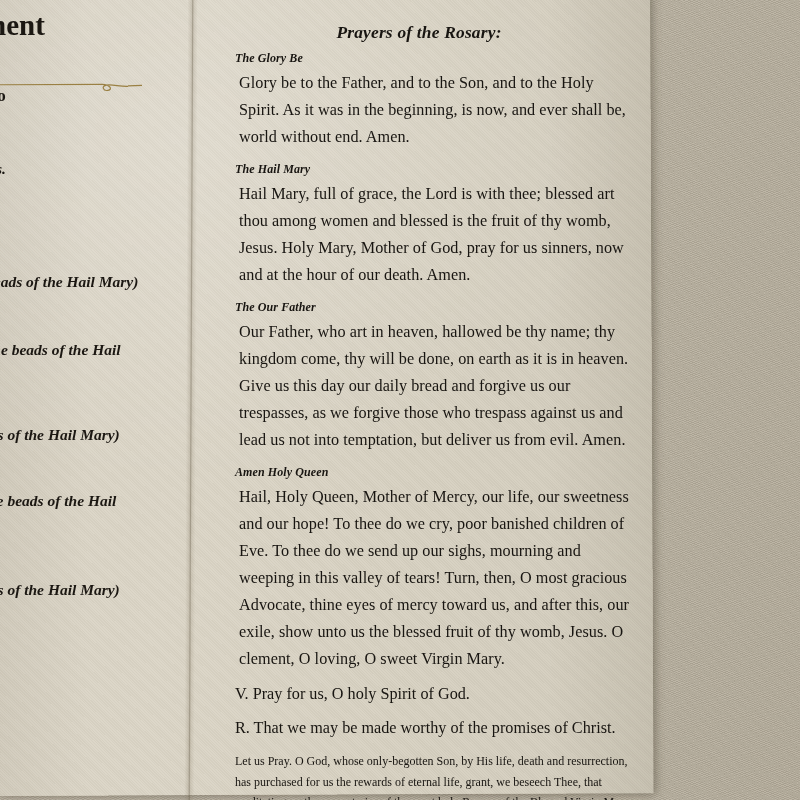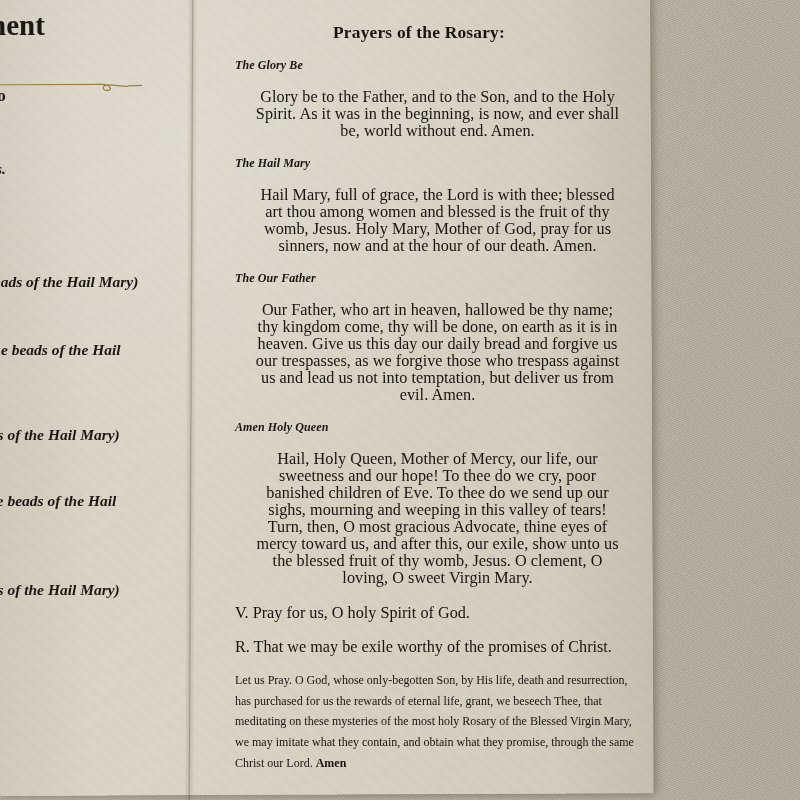--- a/index.html
+++ b/index.html
@@ -120,40 +120,41 @@
   #right-page {
     position: absolute;
     left: 196px;
     top: 0;
     width: 452px;
     height: 800px;
     color: #181511;
     padding: 0;
   }
   #rp-head {
-    margin: 22px 0 15px 0;
+    margin: 22px 0 8px 0;
     text-align: center;
     font-size: 17.4px;
     font-weight: bold;
     letter-spacing: .2px;
     padding-right: 6px;
+    font-style: italic;
   }
   .prayer { margin: 0 0 11px 0; padding: 0 8px 0 39px; }
   .prayer-title {
     font-size: 12px;
     font-style: italic;
     font-weight: bold;
     margin: 0 0 1px 0;
     letter-spacing: .1px;
   }
   .prayer-body {
     font-size: 16.2px;
-    line-height: 17px;
-    margin: 16px;
-    text-align: center;
+    line-height: 27px;
+    margin: 4px;
+    text-align: left;
     letter-spacing: .05px;
   }
   .versicle {
     font-size: 16.2px;
     line-height: 20.6px;
     margin: 0 8px 13px 39px;
     padding: 0;
   }
   .closing {
     font-size: 12px;
@@ -213,18 +214,18 @@
           <p class="prayer-body">Our Father, who art in heaven, hallowed be thy name; thy kingdom come, thy will be done, on earth as it is in heaven. Give us this day our daily bread and forgive us our trespasses, as we forgive those who trespass against us and lead us not into temptation, but deliver us from evil. Amen.</p>
         </div>
         <div class="prayer">
           <div class="prayer-title">Amen Holy Queen</div>
           <p class="prayer-body">Hail, Holy Queen, Mother of Mercy, our life, our sweetness and our hope! To thee do we cry, poor banished children of Eve. To thee do we send up our sighs, mourning and weeping in this valley of tears! Turn, then, O most gracious Advocate, thine eyes of mercy toward us, and after this, our exile, show unto us the blessed fruit of thy womb, Jesus. O clement, O loving, O sweet Virgin Mary.</p>
         </div>
       </div>
 
     <p class="versicle">V. Pray for us, O holy Spirit of God.</p>
 
-    <p class="versicle">R. That we may be exile worthy of the promises of Christ.</p>
+    <p class="versicle">R. That we may be made worthy of the promises of Christ.</p>
 
     <p class="closing"><span>Let us Pray. O God, whose only-begotten Son, by His life, death and resurrection, has purchased for us the rewards of eternal life, grant, we beseech Thee, that meditating on these mysteries of the most holy Rosary of the Blessed Virgin Mary, we may imitate what they contain, and obtain what they promise, through the same Christ our Lord. </span><b>Amen</b></p>
   </div>
 
 </div>
 
 </body></html>

